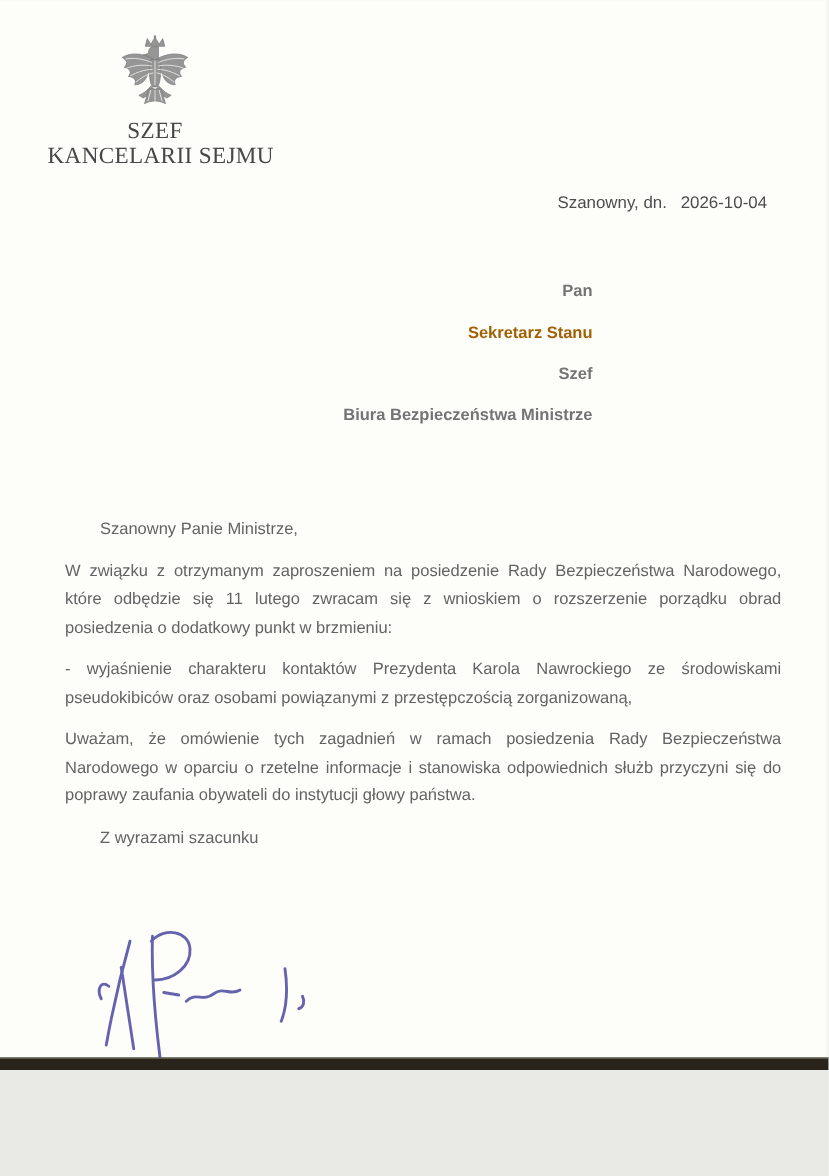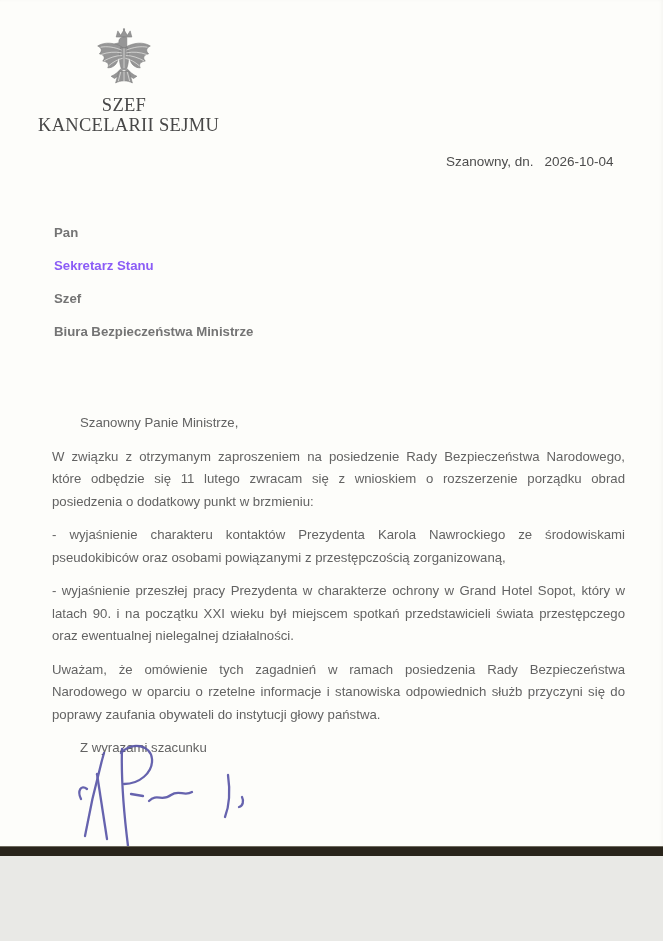--- a/index.html
+++ b/index.html
@@ -30,22 +30,22 @@
     position:absolute;left:446px;top:152px;
     font-size:13.5px;color:#4d4d4d;line-height:20px;
     white-space:nowrap;
   }
   .dateline .place{margin-right:11px;}
   
   .addressee{
     position:absolute;left:54px;top:216px;width:420px;
     font-size:13.2px;font-weight:bold;color:#747474;
   }
-  .addressee .line{height:33px;line-height:33px;white-space:nowrap;}
-  .addressee .line.dark{color:#8b5cf6;}
+  .addressee .line{height:33px;line-height:33px;white-space:nowrap;text-align:right;}
+  .addressee .line.dark{color:#a16207;}
   
   .letter-body{
     position:absolute;left:52px;top:412px;width:573px;
     font-size:13.2px;line-height:22.5px;color:#636363;
   }
   .letter-body p{margin:0 0 11px 0;text-align:justify;}
   .letter-body p.no-justify{text-align:left;margin-left:28px;}
   
   .signature{position:absolute;left:76px;top:744px;width:224px;height:112px;}
   
@@ -109,21 +109,20 @@
     <div class="line">Pan</div>
     <div class="line dark">Sekretarz Stanu</div>
     <div class="line">Szef</div>
     <div class="line">Biura Bezpieczeństwa Ministrze</div>
   </div>
 
   <div class="letter-body">
     <p class="no-justify">Szanowny Panie Ministrze,</p>
     <p>W związku z otrzymanym zaproszeniem na posiedzenie Rady Bezpieczeństwa Narodowego, które odbędzie się 11 lutego zwracam się z wnioskiem o rozszerzenie porządku obrad posiedzenia o dodatkowy punkt w brzmieniu:</p>
     <p>- wyjaśnienie charakteru kontaktów Prezydenta Karola Nawrockiego ze środowiskami pseudokibiców oraz osobami powiązanymi z przestępczością zorganizowaną,</p>
-    <p>- wyjaśnienie przeszłej pracy Prezydenta w charakterze ochrony w Grand Hotel Sopot, który w latach 90. i na początku XXI wieku był miejscem spotkań przedstawicieli świata przestępczego oraz ewentualnej nielegalnej działalności.</p>
     <p>Uważam, że omówienie tych zagadnień w ramach posiedzenia Rady Bezpieczeństwa Narodowego w oparciu o rzetelne informacje i stanowiska odpowiednich służb przyczyni się do poprawy zaufania obywateli do instytucji głowy państwa.</p>
     <p class="no-justify">Z wyrazami szacunku</p>
   </div>
 
   <svg class="signature" viewBox="0 0 224 112" aria-hidden="true">
     <g fill="none" stroke="#5a57a8" stroke-width="2.3" stroke-linecap="round" opacity="0.92">
       <path d="M9,92 C14,64 21,34 28,9"></path>
       <path d="M5,55 C1,47 5,40 11,45"></path>
       <path d="M21,30 C25,55 28,76 31,95"></path>
       <path d="M46,5 C45,35 48,70 52,102"></path>

